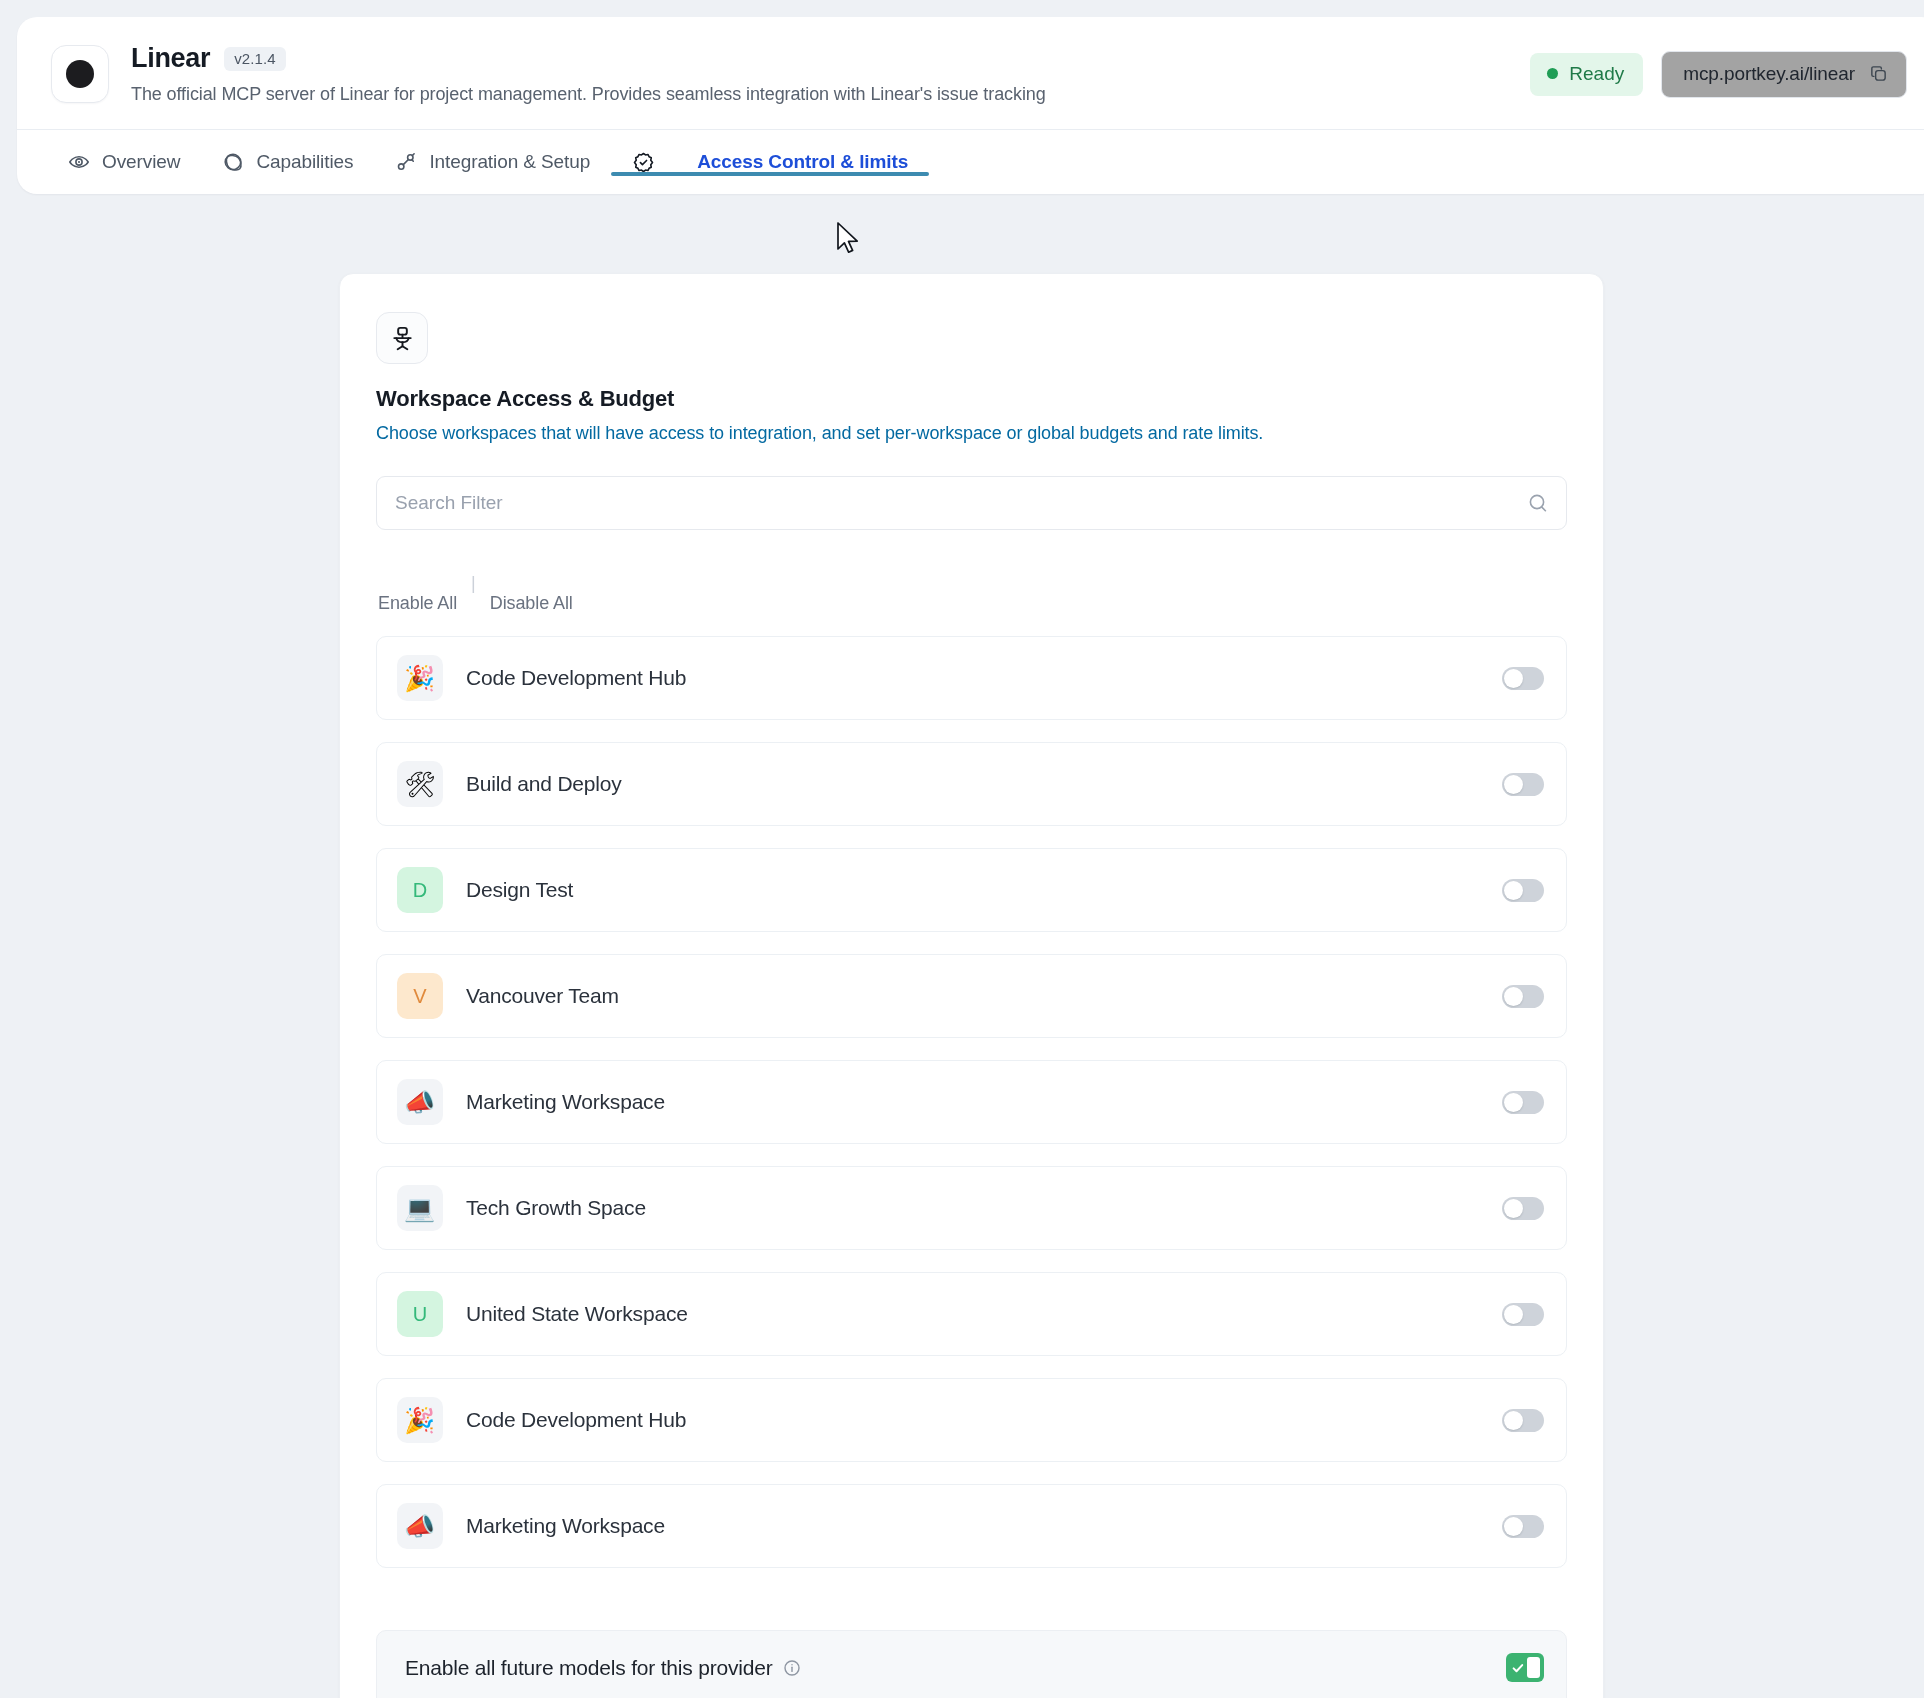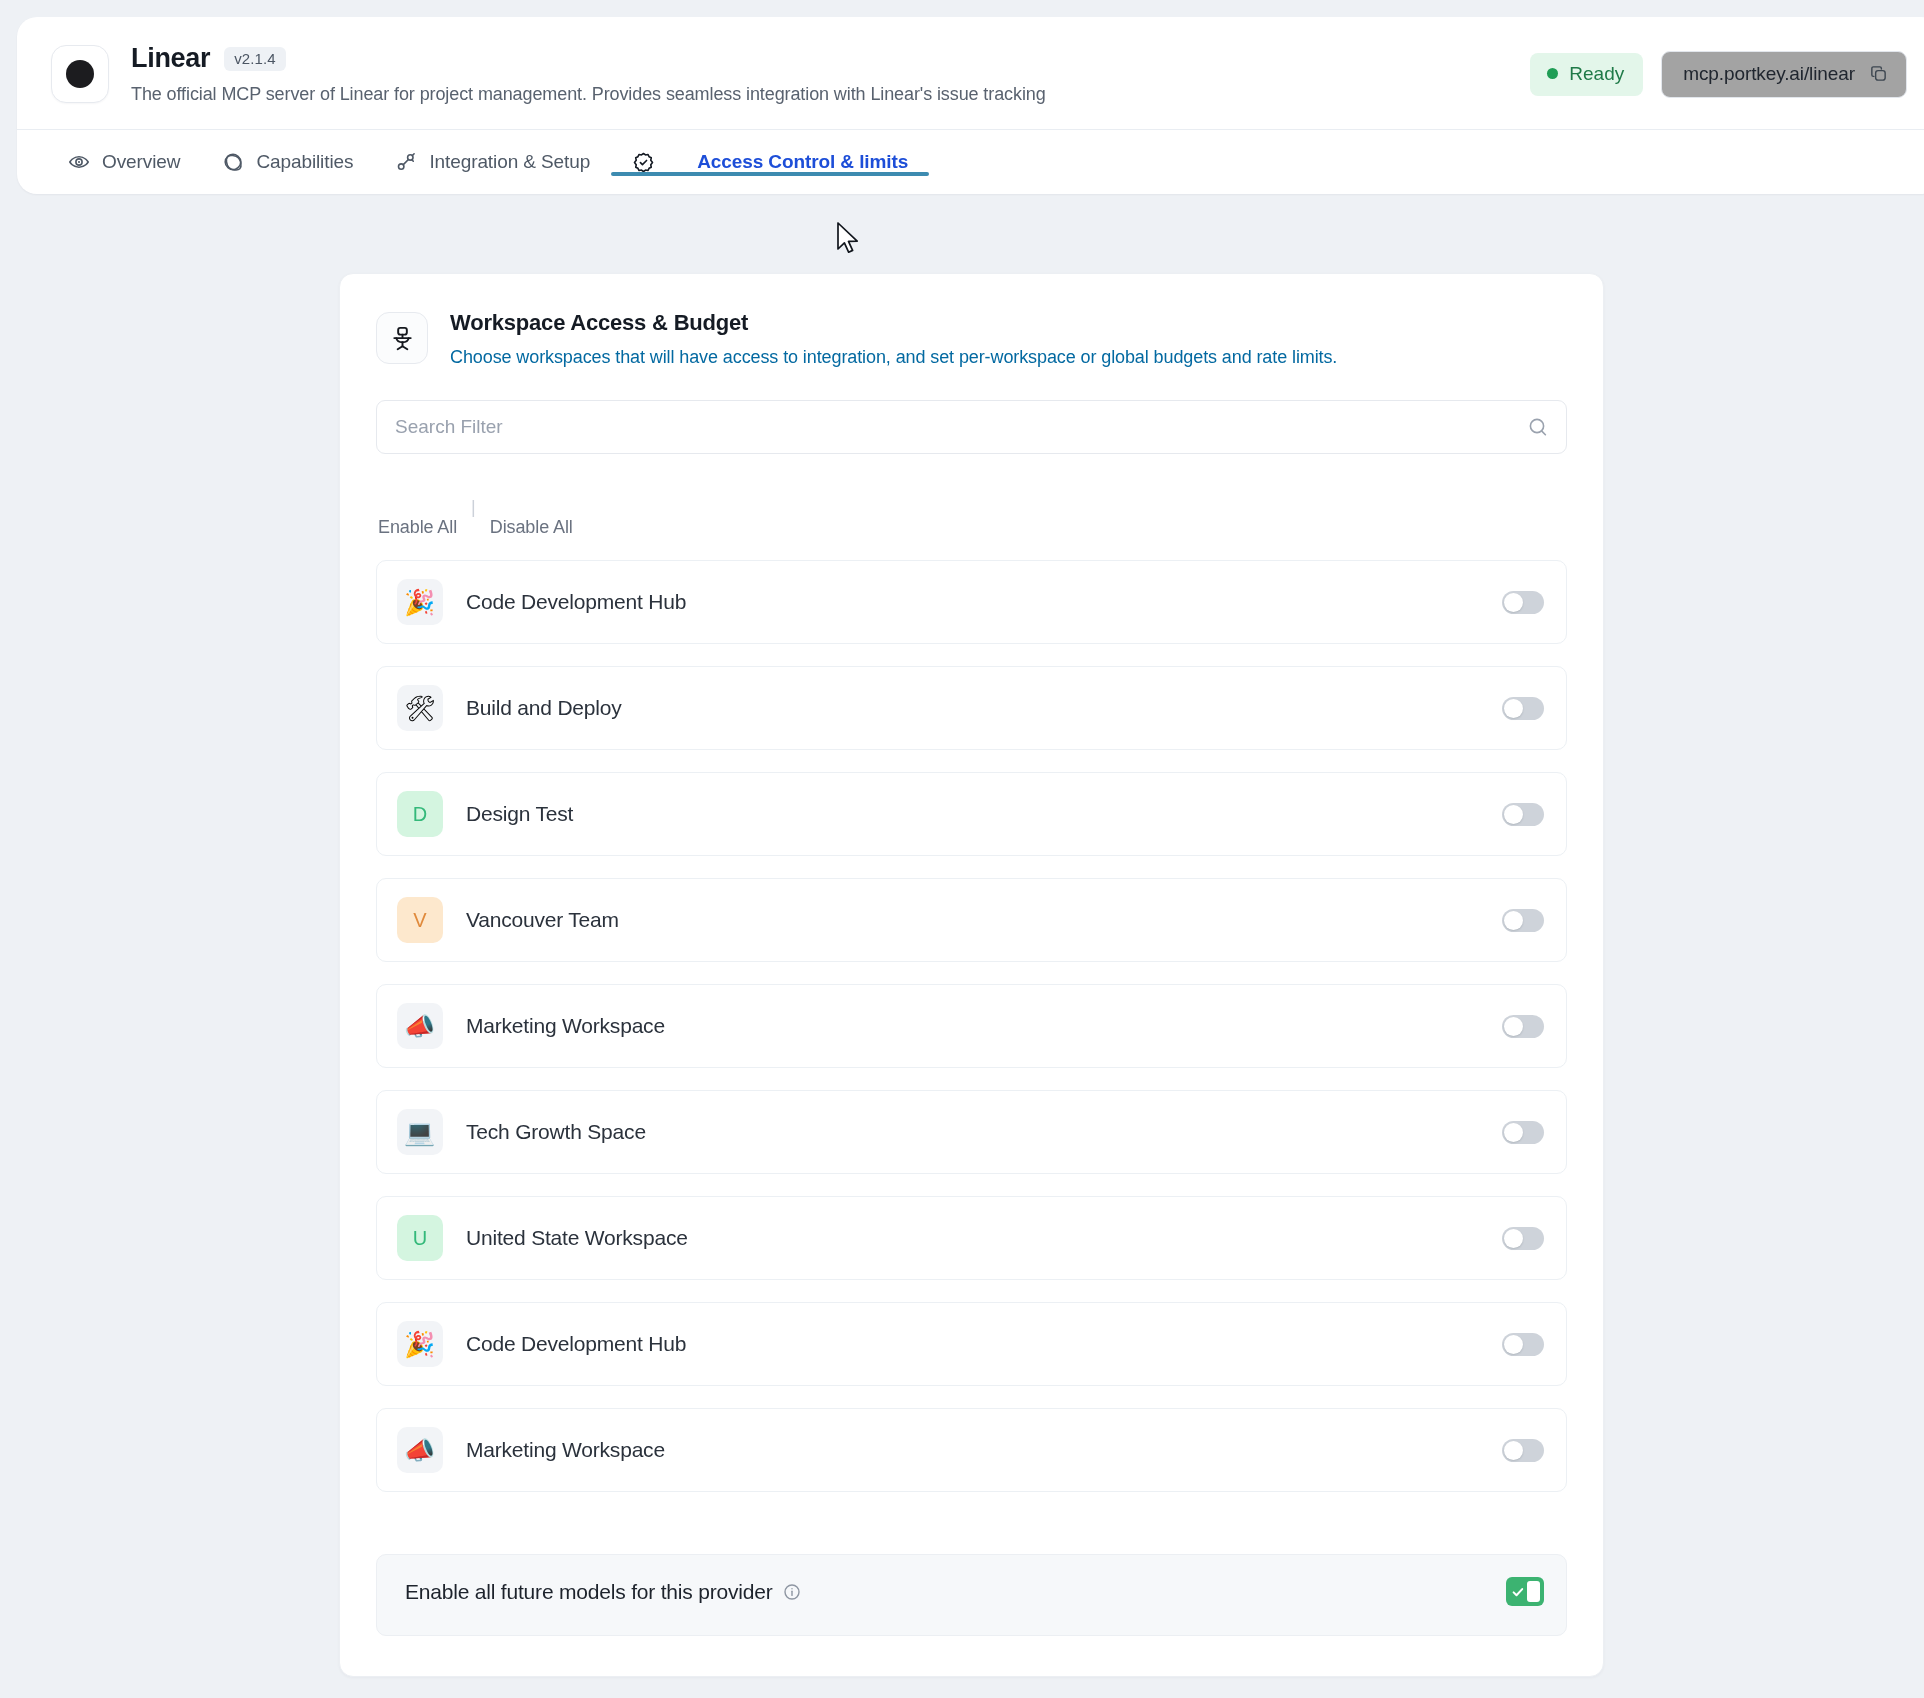--- a/index.html
+++ b/index.html
@@ -157,21 +157,21 @@
     left: 322px;
     top: 20px;
     width: 1265px;
     background: #ffffff;
     border: 1px solid #eceff3;
     border-radius: 14px;
     box-shadow: 0 1px 3px rgba(16,24,40,0.04);
     padding: 36px 36px 40px 36px;
   }
 
-  .panel-head { display: flex; align-items: flex-start; gap: 22px; }
+  .panel-head { display: flex; align-items: flex-start; gap: 22px; flex-direction: column; }
   .panel-icon {
     flex: 0 0 auto;
     width: 52px; height: 52px;
     border-radius: 13px;
     border: 1px solid #e7eaef;
     background: #fbfcfd;
     display: flex; align-items: center; justify-content: center;
     margin-top: 2px;
   }
   .panel-title {

